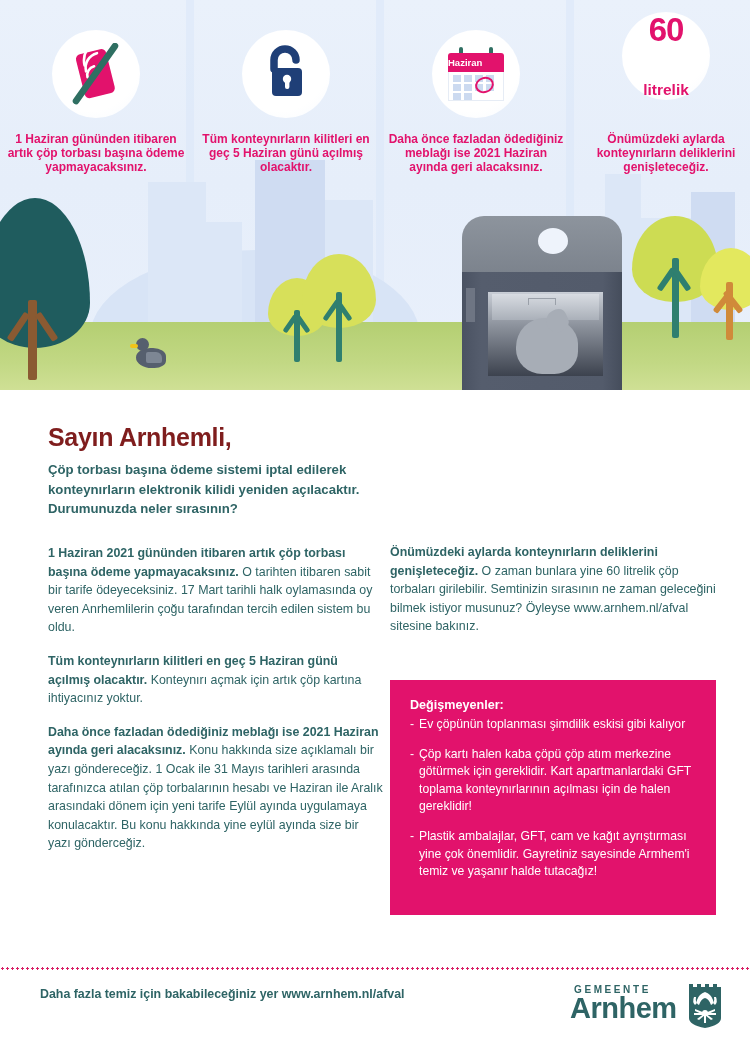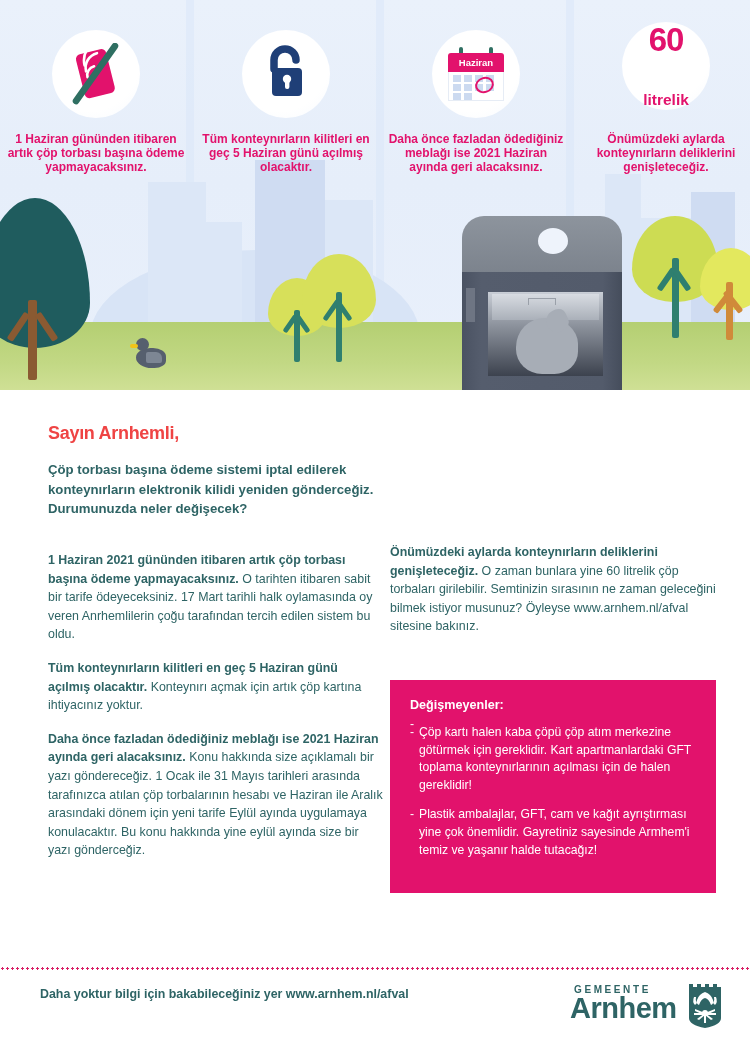--- a/index.html
+++ b/index.html
@@ -106,38 +106,38 @@
     color:#e2126c; font-size:12px; font-weight:bold; line-height:14.2px;
   }
   .litre-big { color:#e2126c; font-weight:bold; font-size:33px; line-height:30px; letter-spacing:-1px; }
   .litre-sm  { color:#e2126c; font-weight:bold; font-size:15.5px; line-height:17px;margin-top:36px; }
 
   
   .cal { position:relative; width:56px; height:54px; }
   .cal-peg { position:absolute; top:0; width:4px; height:10px; background:#2f6f62; border-radius:2px; }
   .cal-head { position:absolute; top:6px; left:0; width:56px; height:19px;
               background:#e2126c; border-radius:3px 3px 0 0;
-              color:#fff; font-size:9.5px; font-weight:bold; text-align:center; line-height:19px; }
+              color:#fff; font-size:9.5px; font-weight:bold; line-height:19px; }
   .cal-body { position:absolute; top:25px; left:0; width:56px; height:29px;
               background:#fff; border:1px solid #e6ecf5; border-top:none; }
   .cal-cell { position:absolute; width:8px; height:7px; background:#ccdaf0; }
   .cal-ring { position:absolute; left:27px; top:30px; width:19px; height:16px;
               border:2px solid #e2126c; border-radius:50%; transform: rotate(-18deg); }
 
   
   .body-sec { position:absolute; left:0; top:405px; width:750px; }
   .h1 {
     position:absolute; left:48px; top:18px;
-    color:#ef4444; font-size:18px; font-weight:bold; letter-spacing:-0.3px;
+    color:#7f1d1d; font-size:25px; font-weight:bold; letter-spacing:-0.3px;
   }
   .sub {
     position:absolute; left:48px; top:55px; width:380px;
     color:#2e6465; font-size:13.2px; font-weight:bold; line-height:19.5px;
   }
-  .colL { position:absolute; left:48px; top:146px; width:335px; }
+  .colL { position:absolute; left:48px; top:139px; width:335px; }
   .colR { position:absolute; left:390px; top:138px; width:330px; }
   .para { color:#2e6465; font-size:12.4px; line-height:18.6px; margin-bottom:15px; }
   .para b { font-weight:bold; }
   .para .reg { font-weight:normal; }
 
   
   .pinkbox {
     position:absolute; left:390px; top:275px; width:326px;
     background:#e2126c; color:#fff; padding:18px 20px 22px 20px;
   }
@@ -285,35 +285,35 @@
           <div class="cal-cell" style="left:26px; top:12px;"></div>
           <div class="cal-cell" style="left:37px; top:12px;"></div>
           <div class="cal-cell" style="left:4px;  top:21px;"></div>
           <div class="cal-cell" style="left:15px; top:21px;"></div>
         </div>
         <div class="cal-ring"></div>
       </div>
     </div>
     <div class="cap" style="left:386px; top:132px;">Daha önce fazladan ödediğiniz meblağı ise 2021 Haziran ayında geri alacaksınız.</div>
 
-    <div class="icon-circle" style="left:622px; top:22px;">
+    <div class="icon-circle" style="left:622px; top:12px;">
       <div style="text-align:center;">
         <div class="litre-big">60</div>
         <div class="litre-sm">litrelik</div>
       </div>
     </div>
     <div class="cap" style="left:576px; top:132px;">Önümüzdeki aylarda konteynırların deliklerini genişleteceğiz.</div>
 
     <div class="white-strip"></div>
   </div>
 
   <div class="body-sec">
 
     <div class="h1">Sayın Arnhemli,</div>
-    <div class="sub">Çöp torbası başına ödeme sistemi iptal edilerek konteynırların elektronik kilidi yeniden gönderceğiz. Durumunuzda neler değişecek?</div>
+    <div class="sub">Çöp torbası başına ödeme sistemi iptal edilerek konteynırların elektronik kilidi yeniden açılacaktır. Durumunuzda neler sırasının?</div>
 
     <div class="colL">
       <div class="para">
         <b>1 Haziran 2021 gününden itibaren artık çöp torbası başına ödeme yapmayacaksınız.</b>
         <span class="reg">O tarihten itibaren sabit bir tarife ödeyeceksiniz. 17 Mart tarihli halk oylamasında oy veren Anrhemlilerin çoğu tarafından tercih edilen sistem bu oldu.</span>
       </div>
       <div class="para">
         <b>Tüm konteynırların kilitleri en geç 5 Haziran günü açılmış olacaktır.</b>
         <span class="reg">Konteynırı açmak için artık çöp kartına ihtiyacınız yoktur.</span>
       </div>
@@ -327,36 +327,37 @@
       <div class="para">
         <b>Önümüzdeki aylarda konteynırların deliklerini genişleteceğiz.</b>
         <span class="reg">O zaman bunlara yine 60 litrelik çöp torbaları girilebilir. Semtinizin sırasının ne zaman geleceğini bilmek istiyor musunuz? Öyleyse www.arnhem.nl/afval sitesine bakınız.</span>
       </div>
     </div>
 
     <div class="pinkbox">
       <div class="pink-title">Değişmeyenler:</div>
       <div class="pink-item">
         <span class="dash">-</span>
+        <span>Ev çöpünün toplanması şimdilik eskisi gibi kalıyor</span>
       </div>
       <div class="pink-item">
         <span class="dash">-</span>
         <span>Çöp kartı halen kaba çöpü çöp atım merkezine götürmek için gereklidir. Kart apartmanlardaki GFT toplama konteynırlarının açılması için de halen gereklidir!</span>
       </div>
       <div class="pink-item">
         <span class="dash">-</span>
         <span>Plastik ambalajlar, GFT, cam ve kağıt ayrıştırması yine çok önemlidir. Gayretiniz sayesinde Armhem'i temiz ve yaşanır halde tutacağız!</span>
       </div>
     </div>
   </div>
 
   <div class="dotline"></div>
 
   <div class="footer-text">
-    <div>Daha yoktur bilgi için bakabileceğiniz yer www.arnhem.nl/afval</div>
+    <div>Daha fazla temiz için bakabileceğiniz yer www.arnhem.nl/afval</div>
   </div>
 
   <div class="logo-wrap">
     <div class="gemeente">GEMEENTE</div>
     <div class="arnhem">Arnhem</div>
     <svg class="crest" viewBox="0 0 34 46">
       <path d="M1 7 L1 36 q0 7 16 10 q16 -3 16 -10 L33 7 Z" fill="#2e6465"></path>
       <path d="M1 7 L1 2 L5 2 L5 5 L9 5 L9 2 L13 2 L13 5 L17 5 L17 2 L21 2 L21 5 L25 5 L25 2 L29 2 L29 5 L33 5 L33 7 Z" fill="#2e6465"></path>
       <g fill="#ffffff">
         <path d="M17 10 q-6 2 -8 8 q-1 4 2 5 q2 -6 6 -7 Z"></path>

